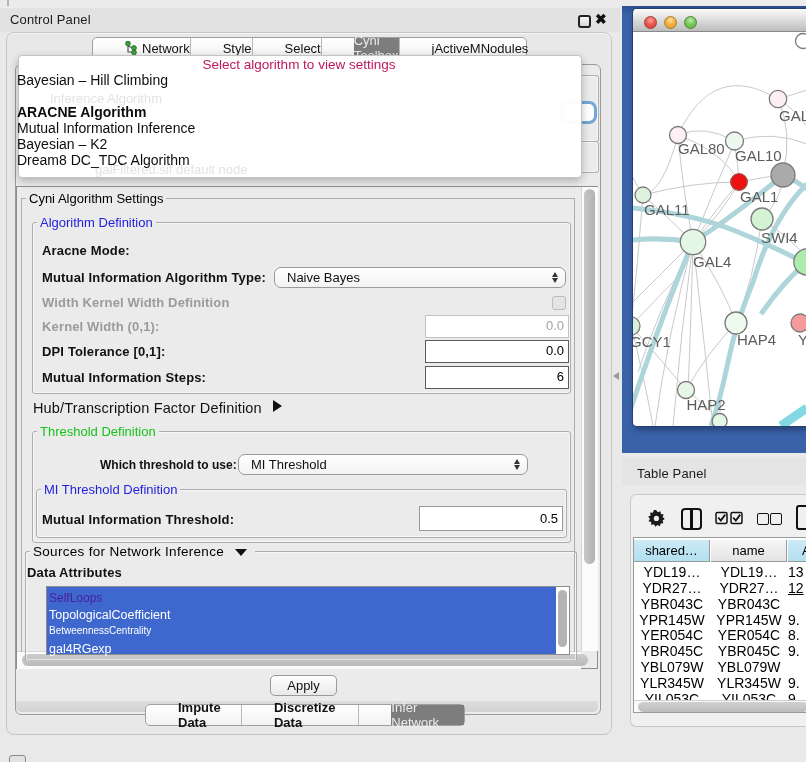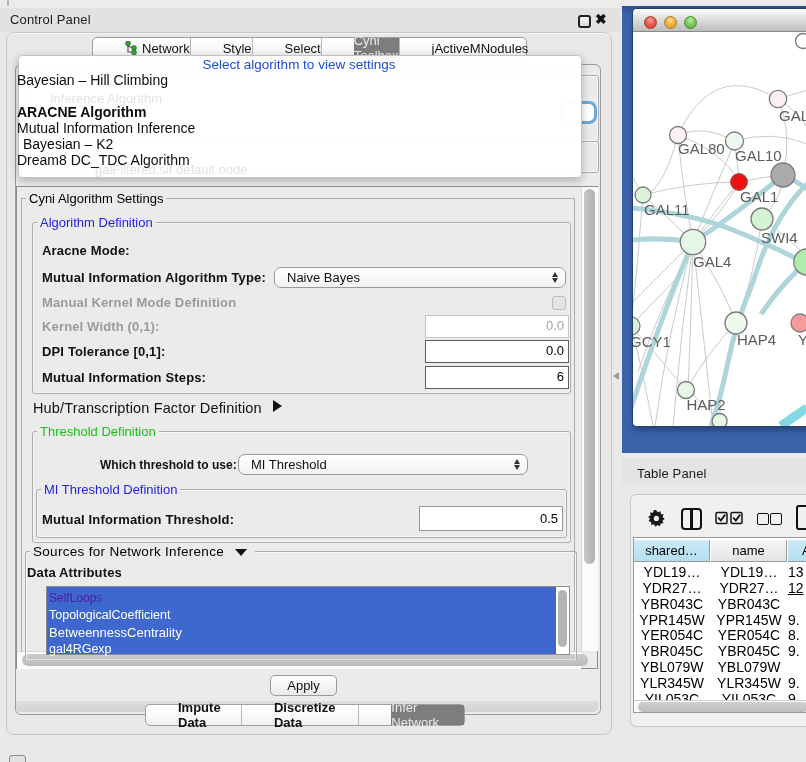--- a/index.html
+++ b/index.html
@@ -55,25 +55,25 @@
 <div class="sg" style="width:128px;">jActiveMNodules</div>
 </div>
 
 <div class="grp" style="left:30px;top:75px;width:567px;height:65px;"></div>
 <div class="abs" style="left:560px;top:101px;width:37px;height:23px;background:#fff;border:3px solid #71a7d6;border-radius:8px;box-sizing:border-box;"></div>
 <div class="grp" style="left:30px;top:141px;width:567px;height:30px;"></div>
 
 <div class="popup"></div>
 <div class="faint" style="left:50px;top:91px;color:#e3e3e3;">Inference Algorithm</div>
 <div class="faint" style="left:95px;top:162px;color:#e3e3e3;">galFiltered.sif default node</div>
-<div class="abs" style="left:18px;top:57px;width:562px;text-align:center;font-size:13.5px;color:#1d4ed8;">Select algorithm to view settings</div>
+<div class="abs" style="left:18px;top:57px;width:562px;text-align:center;font-size:13.5px;color:#be185d;">Select algorithm to view settings</div>
 <div class="pi" style="top:72px;">Bayesian – Hill Climbing</div>
 <div class="pi b" style="top:104px;">ARACNE Algorithm</div>
 <div class="pi" style="top:120px;">Mutual Information Inference</div>
-<div class="pi" style="top:136px;padding-left:6px;">Bayesian – K2</div>
+<div class="pi" style="top:136px;">Bayesian – K2</div>
 <div class="pi" style="top:152px;">Dream8 DC_TDC Algorithm</div>
 
 <div class="abs" style="left:16px;top:186px;width:582px;height:483px;border:1px solid #8d8d8d;box-sizing:border-box;"></div>
 
 <div class="abs" style="left:581px;top:187px;width:16px;height:464px;background:#fbfbfb;border-left:1px solid #d5d5d5;"></div>
 <div class="abs" style="left:584px;top:189px;width:11px;height:375px;background:linear-gradient(90deg,#c6c6c6,#b2b2b2);border-radius:6px;"></div>
 
 <div class="abs" style="left:17px;top:651px;width:564px;height:17px;background:#fbfbfb;border-top:1px solid #d5d5d5;"></div>
 <div class="abs" style="left:22px;top:654px;width:566px;height:12px;background:linear-gradient(#cccccc,#bababa);border-radius:6px;"></div>
 
@@ -81,21 +81,21 @@
 <div class="gtitle" style="left:26px;top:191px;">Cyni Algorithm Settings</div>
 
 <div class="grp" style="left:32px;top:222px;width:537px;height:170px;"></div>
 <div class="gtitle" style="left:37px;top:215px;color:#2222dd;">Algorithm Definition</div>
 <div class="lbl b" style="left:42px;top:243px;">Aracne Mode:</div>
 <div class="lbl b" style="left:42px;top:270px;">Mutual Information Algorithm Type:</div>
 <div class="combo" style="left:274px;top:267px;width:290px;height:19px;">
       <span class="tx">Naive Bayes</span>
       <span class="spin"></span>
     </div>
-<div class="lbl b gray" style="left:42px;top:295px;">Manual Kernel Mode Definition</div>
+<div class="lbl b gray" style="left:42px;top:295px;">Width Kernel Width Definition</div>
 <div class="abs" style="left:552px;top:296px;width:12px;height:12px;background:#e4e4e4;border:1px solid #bdbdbd;border-radius:3px;"></div>
 <div class="lbl b gray" style="left:42px;top:319px;">Kernel Width (0,1):</div>
 <div class="field" style="left:425px;top:315px;width:138px;height:19px;border:1px solid #c3c3c3;padding:2px 4px 0 0;color:#a4a4a4;">0.0</div>
 <div class="lbl b" style="left:42px;top:344px;">DPI Tolerance [0,1]:</div>
 <div class="field" style="left:425px;top:340px;width:138px;height:19px;border:1px solid #5c5c5c;padding:2px 4px 0 0;">0.0</div>
 <div class="lbl b" style="left:42px;top:370px;">Mutual Information Steps:</div>
 <div class="field" style="left:425px;top:366px;width:138px;height:19px;border:1px solid #5c5c5c;padding:2px 4px 0 0;">6</div>
 
 <div class="lbl" style="left:33px;top:400px;font-size:14.5px;">Hub/Transcription Factor Definition</div>
 <div class="abs" style="left:273px;top:400px;width:0;height:0;border-top:6px solid transparent;border-bottom:6px solid transparent;border-left:9px solid #111;"></div>
@@ -116,21 +116,21 @@
 <div class="grp" style="left:25px;top:551px;width:550px;height:108px;border-bottom:none;border-radius:3px 3px 0 0;"></div>
 <div class="gtitle" style="left:30px;top:544px;font-size:13.5px;letter-spacing:0.3px;">Sources for Network Inference</div>
 <div class="abs" style="left:226px;top:546px;width:29px;height:12px;background:#ebebeb;"></div>
 <div class="abs" style="left:235px;top:549px;width:0;height:0;border-left:6.5px solid transparent;border-right:6.5px solid transparent;border-top:7.5px solid #111;"></div>
 <div class="lbl b" style="left:27px;top:565px;">Data Attributes</div>
 
 <div class="abs" style="left:46px;top:586px;width:524px;height:69px;background:#fff;border:1px solid #8d8d8d;box-sizing:border-box;"></div>
 <div class="abs" style="left:47px;top:587px;width:509px;height:67px;background:#3f68cf;"></div>
 <div class="abs" style="left:49px;top:591px;font-size:12px;color:#4c1d95;">SelfLoops</div>
 <div class="abs" style="left:49px;top:608px;font-size:12.5px;color:#fff;">TopologicalCoefficient</div>
-<div class="abs" style="left:49px;top:625px;font-size:13px;color:#fff;">BetweennessCentrality</div>
+<div class="abs" style="left:49px;top:625px;font-size:10px;color:#fff;">BetweennessCentrality</div>
 <div class="abs" style="left:49px;top:642px;font-size:12.5px;color:#fff;">gal4RGexp</div>
 <div class="abs" style="left:558px;top:590px;width:9px;height:57px;background:#b4b4b4;border-radius:5px;"></div>
 
 <div class="abs" style="left:270px;top:675px;width:67px;height:21px;background:linear-gradient(#ffffff,#e9e9e9);border:1px solid #9a9a9a;border-radius:5px;box-sizing:border-box;text-align:center;font-size:13px;color:#111;padding-top:2px;">Apply</div>
 
 <div class="seg" style="left:145px;top:704px;width:318px;height:20px;">
 <div class="sg" style="width:91px;font-weight:bold;">Impute Data</div>
 <div class="sg" style="width:122px;font-weight:bold;">Discretize Data</div>
 <div class="sg sel" style="width:105px;">Infer Network</div>
 </div>

